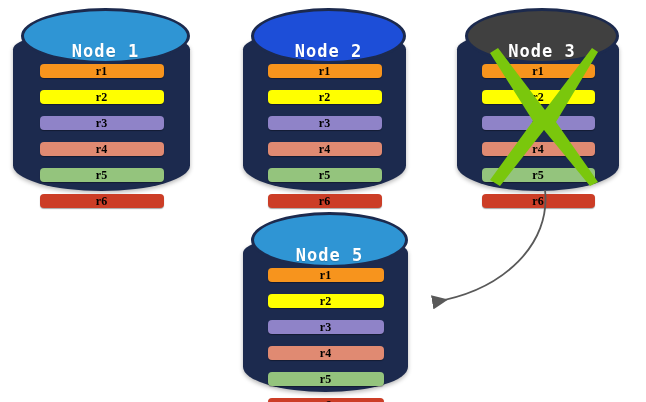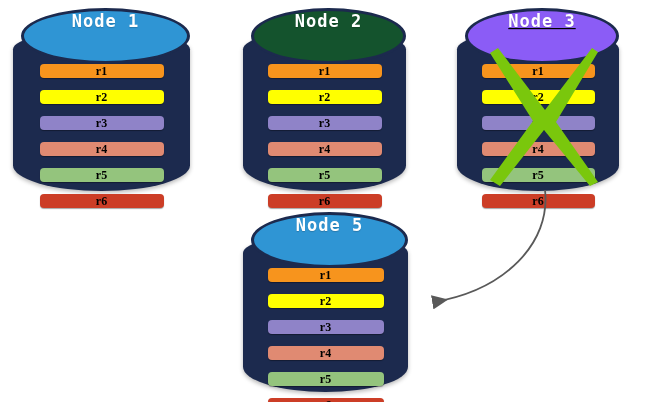--- a/index.html
+++ b/index.html
@@ -34,21 +34,21 @@
     position: absolute;
     left: 8px;
     right: 0;
     top: 0;
     height: 56px;
     background: #2f95d4;
     border: 3px solid #f9a8d4;
     border-radius: 50%;
     box-sizing: border-box;
     display: flex;
-    align-items: flex-start;
+    align-items: flex-end;
     justify-content: center;
   }
   .node .title {
     color: #ffffff;
     font-weight: bold;
     font-size: 17px;
     letter-spacing: 1px;
     text-shadow: 0 1px 1px rgba(0,0,0,0.18);
     white-space: nowrap;
   }
@@ -126,36 +126,36 @@
   <div class="node" id="node-2">
     <div class="body" style="background: rgb(28, 42, 78);"></div>
     <div class="rows">
       <div class="row" style="background: rgb(247, 148, 29); color: rgb(0, 0, 0);">r1</div>
       <div class="row" style="background: rgb(255, 255, 0); color: rgb(0, 0, 0);">r2</div>
       <div class="row" style="background: rgb(143, 131, 200); color: rgb(0, 0, 0);">r3</div>
       <div class="row" style="background: rgb(224, 138, 114); color: rgb(0, 0, 0);">r4</div>
       <div class="row" style="background: rgb(148, 196, 125); color: rgb(0, 0, 0);">r5</div>
       <div class="row" style="background: rgb(204, 61, 38); color: rgb(0, 0, 0);">r6</div>
     </div>
-    <div class="top" style="background: #14532d; border-color: rgb(28, 42, 78);">
+    <div class="top" style="background: #1d4ed8; border-color: rgb(28, 42, 78);">
       <span class="title" style="color: rgb(255, 255, 255);">Node  2</span>
     </div>
   </div>
 
   <div class="node" id="node-3">
     <div class="body" style="background: rgb(28, 42, 78);"></div>
     <div class="rows">
       <div class="row" style="background: rgb(247, 148, 29); color: rgb(0, 0, 0);">r1</div>
       <div class="row" style="background: rgb(255, 255, 0); color: rgb(0, 0, 0);">r2</div>
       <div class="row" style="background: rgb(143, 131, 200); color: rgb(0, 0, 0);">r3</div>
       <div class="row" style="background: rgb(224, 138, 114); color: rgb(0, 0, 0);">r4</div>
       <div class="row" style="background: rgb(148, 196, 125); color: rgb(0, 0, 0);">r5</div>
       <div class="row" style="background: rgb(204, 61, 38); color: rgb(0, 0, 0);">r6</div>
     </div>
-    <div class="top" style="background: #8b5cf6; border-color: rgb(28, 42, 78); text-decoration: underline;">
+    <div class="top" style="background: #404040; border-color: rgb(28, 42, 78);">
       <span class="title" style="color: rgb(255, 255, 255);">Node  3</span>
     </div>
   </div>
 
   <div class="node" id="node-4">
     <div class="body" style="background: rgb(28, 42, 78);"></div>
     <div class="rows">
       <div class="row" style="background: rgb(247, 148, 29); color: rgb(0, 0, 0);">r1</div>
       <div class="row" style="background: rgb(255, 255, 0); color: rgb(0, 0, 0);">r2</div>
       <div class="row" style="background: rgb(143, 131, 200); color: rgb(0, 0, 0);">r3</div>

